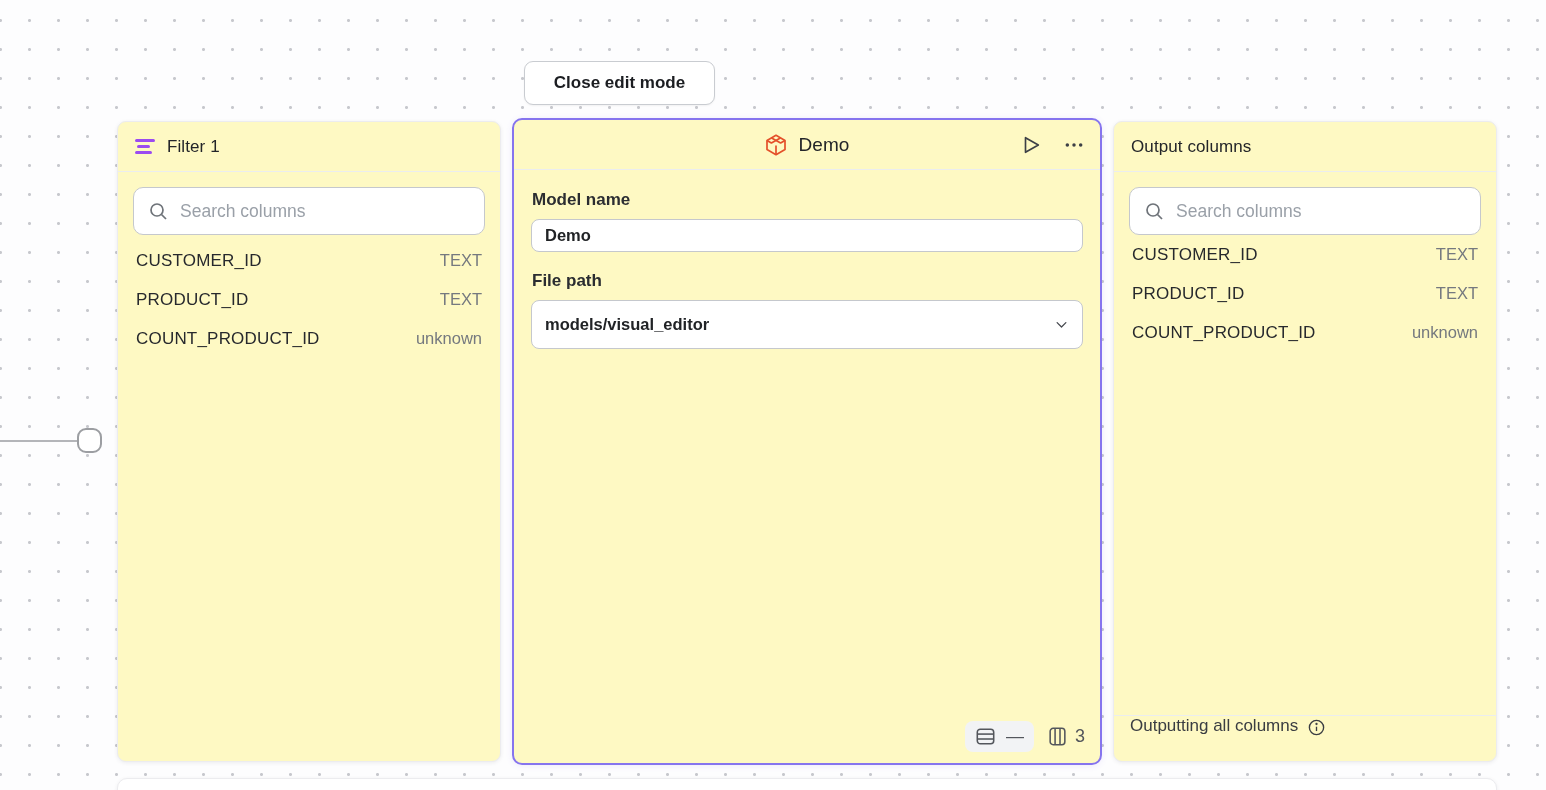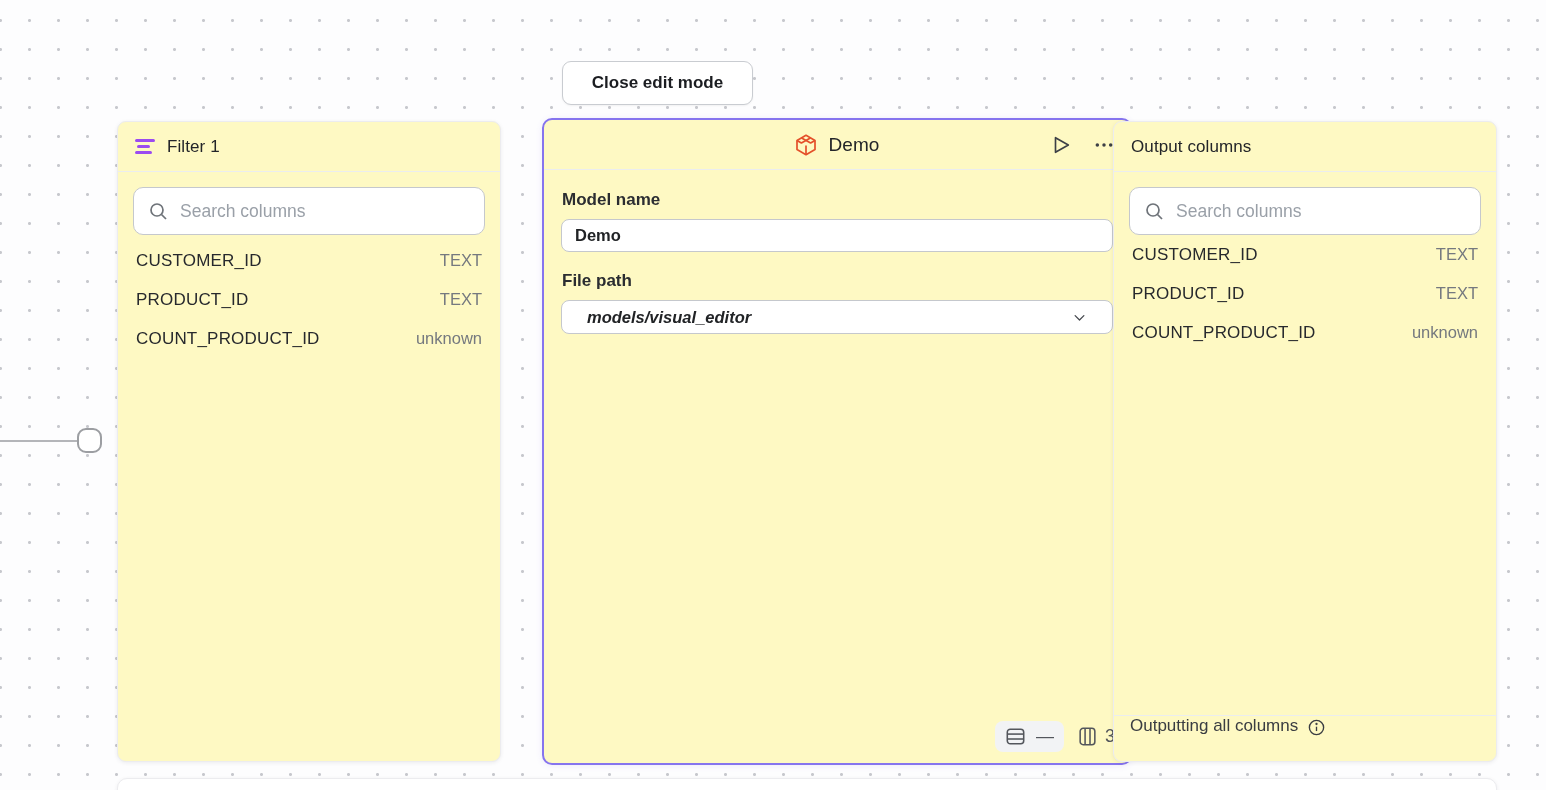--- a/index.html
+++ b/index.html
@@ -29,21 +29,21 @@
     align-items: center;
     padding: 0 17px;
     border-bottom: 1px solid #ebedef;
     gap: 12px;
   }
   .panel-title { font-size: 17px; color: #232529; letter-spacing: .1px; }
   .panel-body { flex: 1 1 auto; padding: 15px 15px 10px; position: relative; }
 
   
   .close-btn {
-    position: absolute; left: 562px; top: 61px; width: 191px; height: 44px;
+    position: absolute; left: 524px; top: 61px; width: 191px; height: 44px;
     background: #fff; border: 1px solid #c9ccd1; border-radius: 9px;
     box-shadow: 0 1px 2px rgba(0,0,0,.05);
     font-family: "Liberation Sans", sans-serif;
     font-size: 17px; font-weight: 700; color: #1b1d21;
     display: flex; align-items: center; justify-content: center;
     cursor: pointer;
   }
 
   
   .edge-line { position: absolute; left: 0; top: 440px; width: 79px; height: 2px; background: #b4b5b9; }
@@ -87,23 +87,23 @@
   .icon-btn { display: flex; align-items: center; justify-content: center; cursor: pointer; background: none; border: none; padding: 2px; }
 
   .field-label { font-size: 17px; font-weight: 700; color: #2b2d31; margin: 4px 1px 9px; }
   .text-input {
     width: 100%; height: 33px; border: 1px solid #c5c8cd; border-radius: 8px;
     padding: 0 13px; font-size: 16.5px; font-weight: 700; color: #212326;
     font-family: "Liberation Sans", sans-serif; outline: none; margin-bottom: 15px;
     background: #fff;
   }
   .select-input {
-    width: 100%; height: 34px; border: 1px solid #c5c8cd; border-radius: 8px;
-    padding: 0 25px; display: flex; align-items: center; justify-content: space-between;
-    font-size: 16.5px; font-weight: 700; color: #212326; background: #fff; cursor: pointer; font-style: italic;
+    width: 100%; height: 49px; border: 1px solid #c5c8cd; border-radius: 8px;
+    padding: 0 13px; display: flex; align-items: center; justify-content: space-between;
+    font-size: 16.5px; font-weight: 700; color: #212326; background: #fff; cursor: pointer;
   }
   .model-footer {
     position: absolute; right: 15px; bottom: 11px;
     display: flex; align-items: center; gap: 14px;
   }
   .stat-pill {
     display: flex; align-items: center; gap: 10px;
     background: #f2f3f5; border-radius: 8px; padding: 5px 10px;
   }
   .stat-group { display: flex; align-items: center; gap: 8px; }
@@ -161,21 +161,21 @@
         <span class="col-type">TEXT</span>
       </div>
       <div class="col-row">
         <span class="col-name">COUNT_PRODUCT_ID</span>
         <span class="col-type">unknown</span>
       </div>
     </div>
   </div>
 </div>
 
-<div class="panel model-panel" style="left:542px; top:118px; width:590px; height:647px;">
+<div class="panel model-panel" style="left:512px; top:118px; width:590px; height:647px;">
   <div class="panel-header">
     <span>
       <svg width="24" height="24" viewBox="0 0 24 24" fill="none" stroke="#E4502A" stroke-width="1.7" stroke-linejoin="round">
         <path d="M12 2.3 L21 7.4 V16.6 L12 21.7 L3 16.6 V7.4 Z"></path>
         <path d="M7.6 4.9 L16.6 10 L21 7.4"></path>
         <path d="M16.4 4.9 L7.4 10 L3 7.4"></path>
         <path d="M12 12.4 V21.7"></path>
       </svg>
     </span>
     <span class="panel-title" style="font-size:19px;">Demo</span>

